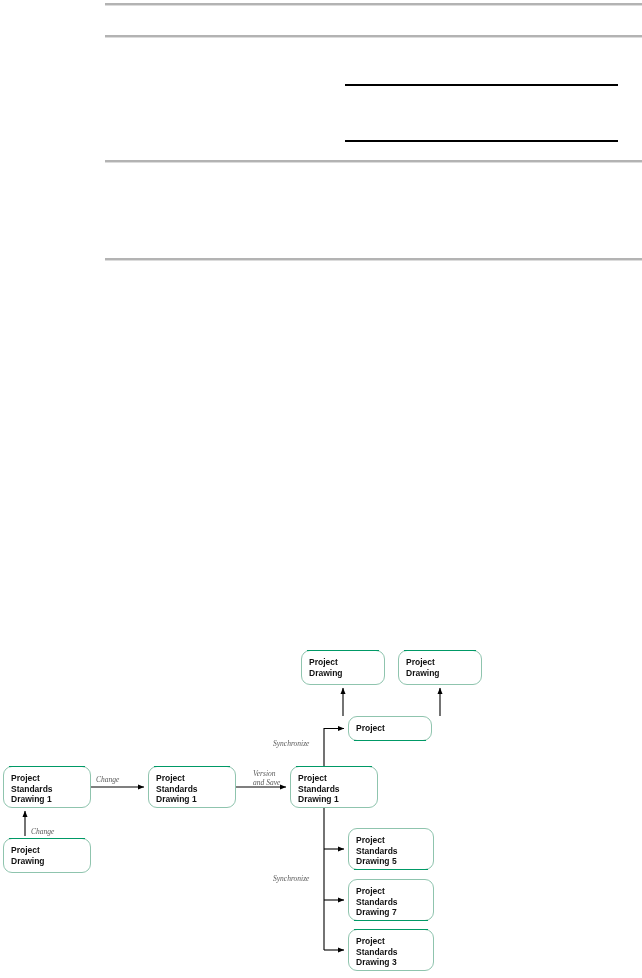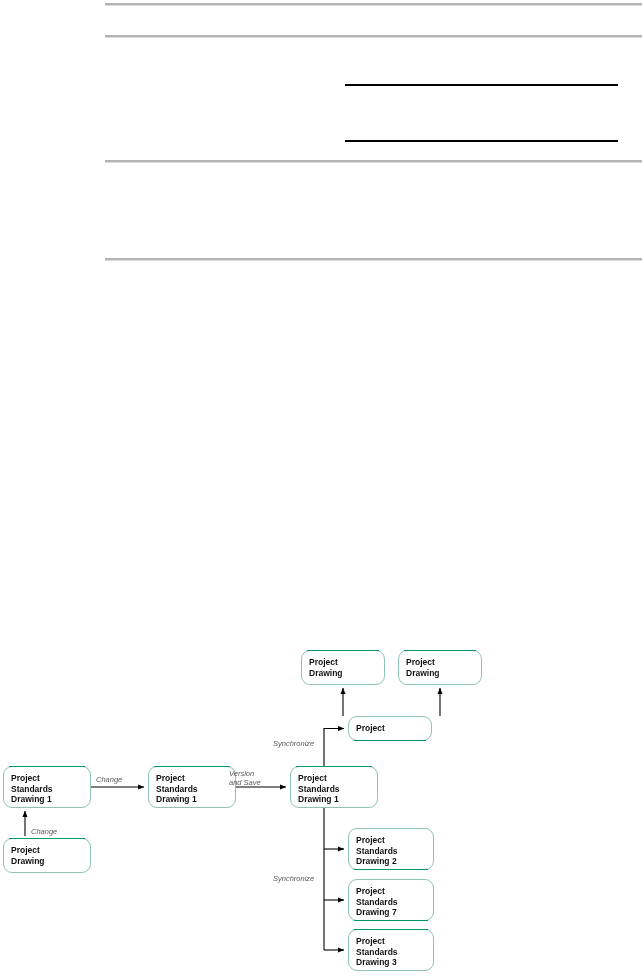--- a/index.html
+++ b/index.html
@@ -73,21 +73,21 @@
     font-family: "Liberation Sans", sans-serif;
     font-size: 8.5px;
     font-weight: bold;
     color: #111111;
     line-height: 10.5px;
     white-space: nowrap;
   }
 
   .edge-label {
     position: absolute;
-    font-family: Liberation Sans, sans-serif;
+    font-family: Liberation Serif, serif;
     font-size: 7.5px;
     font-style: italic;
     color: #5a5a5a;
     line-height: 9px;
     white-space: nowrap;
   }
 </style>
 </head>
 <body>
 
@@ -157,21 +157,21 @@
       <div class="node accent-top" style="left: 290px; top: 766px; width: 88px; height: 42px; border-color: rgb(143, 196, 174);">
         <span class="accent" style="border-top-color: rgb(0, 153, 102);"></span>
         <span class="lbl">Project</span>
         <span class="lbl">Standards</span>
         <span class="lbl">Drawing 1</span>
       </div>
       <div class="node accent-bottom" style="left: 348px; top: 828px; width: 86px; height: 42px; border-color: rgb(143, 196, 174);">
         <span class="accent" style="border-top-color: rgb(0, 153, 102);"></span>
         <span class="lbl">Project</span>
         <span class="lbl">Standards</span>
-        <span class="lbl">Drawing 2</span>
+        <span class="lbl">Drawing 5</span>
       </div>
       <div class="node accent-bottom" style="left: 348px; top: 879px; width: 86px; height: 42px; border-color: rgb(143, 196, 174);">
         <span class="accent" style="border-top-color: rgb(0, 153, 102);"></span>
         <span class="lbl">Project</span>
         <span class="lbl">Standards</span>
         <span class="lbl">Drawing 7</span>
       </div>
       <div class="node accent-top" style="left: 348px; top: 929px; width: 86px; height: 42px; border-color: rgb(143, 196, 174);">
         <span class="accent" style="border-top-color: rgb(0, 153, 102);"></span>
         <span class="lbl">Project</span>
@@ -179,21 +179,21 @@
         <span class="lbl">Drawing 3</span>
       </div>
     </div>
   <div id="edge-labels-layer">
       <div class="edge-label" style="left: 96px; top: 775px; color: rgb(90, 90, 90);">
         <span style="display: block;">Change</span>
       </div>
       <div class="edge-label" style="left: 31px; top: 827px; color: rgb(90, 90, 90);">
         <span style="display: block;">Change</span>
       </div>
-      <div class="edge-label" style="left: 229px; top: 769px; color: rgb(90, 90, 90);">
+      <div class="edge-label" style="left: 253px; top: 769px; color: rgb(90, 90, 90);">
         <span style="display: block;">Version</span>
         <span style="display: block; text-align: center;">and Save</span>
       </div>
       <div class="edge-label" style="left: 273px; top: 739px; color: rgb(90, 90, 90);">
         <span style="display: block;">Synchronize</span>
       </div>
       <div class="edge-label" style="left: 273px; top: 874px; color: rgb(90, 90, 90);">
         <span style="display: block;">Synchronize</span>
       </div>
     </div>

